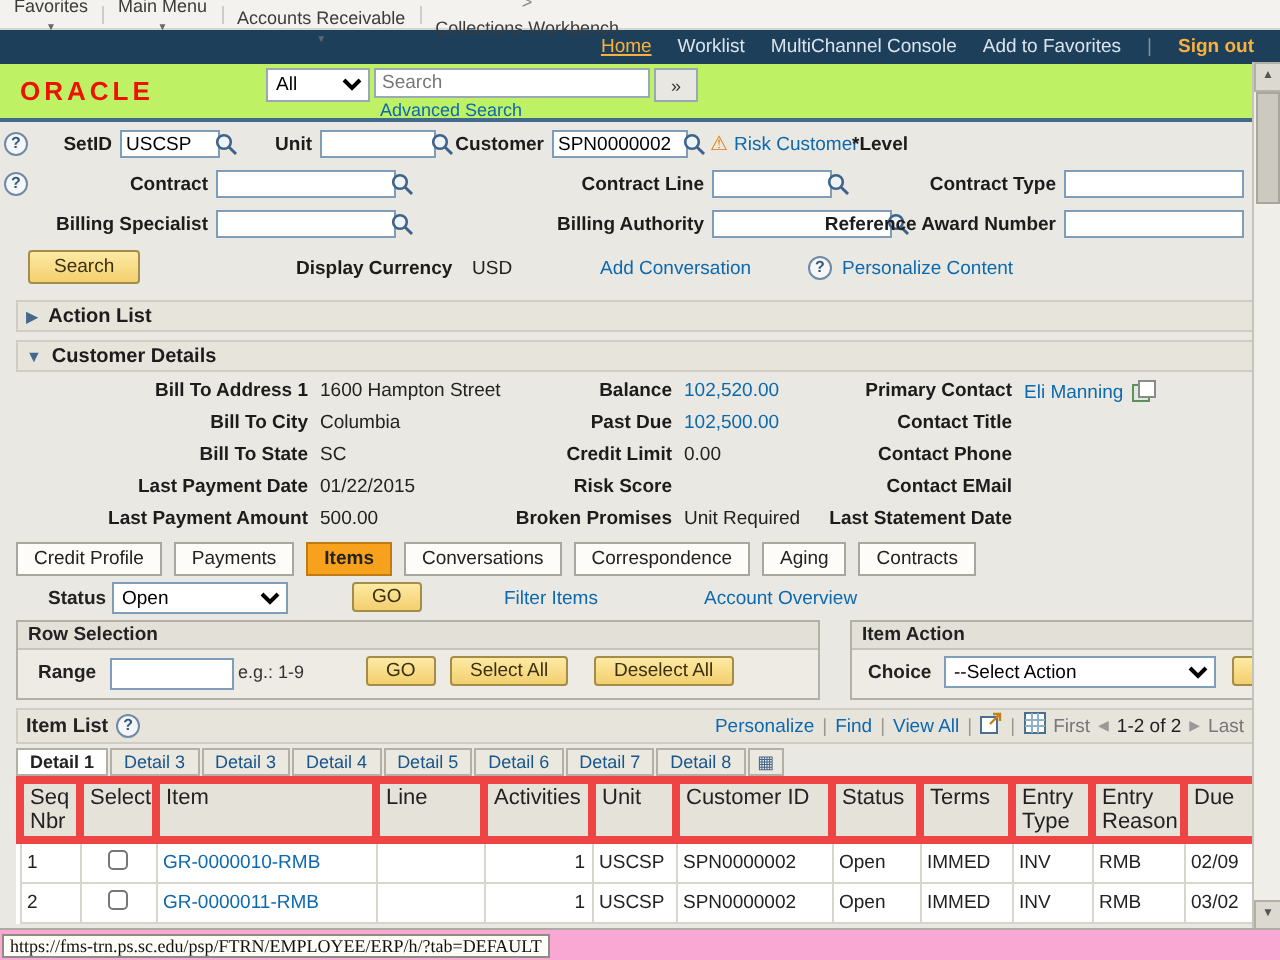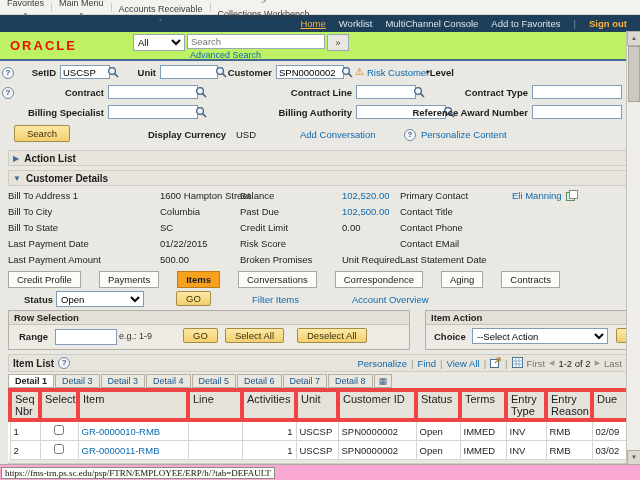--- a/index.html
+++ b/index.html
@@ -38,27 +38,27 @@
   .mag{position:absolute;top:2px;width:12px;height:12px;cursor:pointer;}
   .warn{position:absolute;top:2px;color:#e07b00;font-size:10px;}
   
   .sech{display:flex;align-items:center;gap:5px;margin:4px 13px 0 8px;height:14px;background:#e7e4dc;border:1px solid #cfccc3;padding:0 4px;}
   .sech .arr{color:#44698d;font-size:8px;cursor:pointer;}
   .sech .st{font-weight:bold;font-size:10px;color:#1c1c1c;}
   
   .details{margin:2px 0 0 8px;}
   .drow{position:relative;height:16px;}
   .drow .dl,.drow .dv{position:absolute;top:2px;font-size:9.5px;white-space:nowrap;}
-  .drow .dl{font-weight:normal;text-align:left;color:#1c1c1c;}
+  .drow .dl{font-weight:bold;text-align:right;color:#1c1c1c;}
   .dl1{left:0;width:146px;} .dv1{left:152px;}
   .dl2{left:232px;width:96px;} .dv2{left:334px;}
   .dl3{left:392px;width:106px;} .dv3{left:504px;}
   .cicon{display:inline-block;vertical-align:-2px;margin-left:4px;cursor:pointer;}
   
-  .tabs{margin:3px 0 0 8px;display:flex;gap:18px;}
+  .tabs{margin:3px 0 0 8px;display:flex;gap:6px;}
   .tab{padding:2px 8px;font-size:9.5px;border:1px solid #a9a69d;background:#fdfcf9;cursor:pointer;color:#222;white-space:nowrap;}
   .tab.active{background:#f7a11c;border-color:#c07c12;font-weight:bold;}
   
   .srow{position:relative;height:20px;margin-top:2px;}
   .srow .lbl{position:absolute;top:4px;font-weight:bold;font-size:9.5px;}
   .srow select{position:absolute;top:1px;height:16px;font-size:9.5px;border:1px solid #7f9db9;background:#fff;font-family:inherit;}
   .srow .btn{position:absolute;top:1px;}
   .srow .lnk{position:absolute;top:4px;font-size:9.5px;}
   
   .gbrow{display:flex;gap:15px;margin:0 13px 0 8px;}

